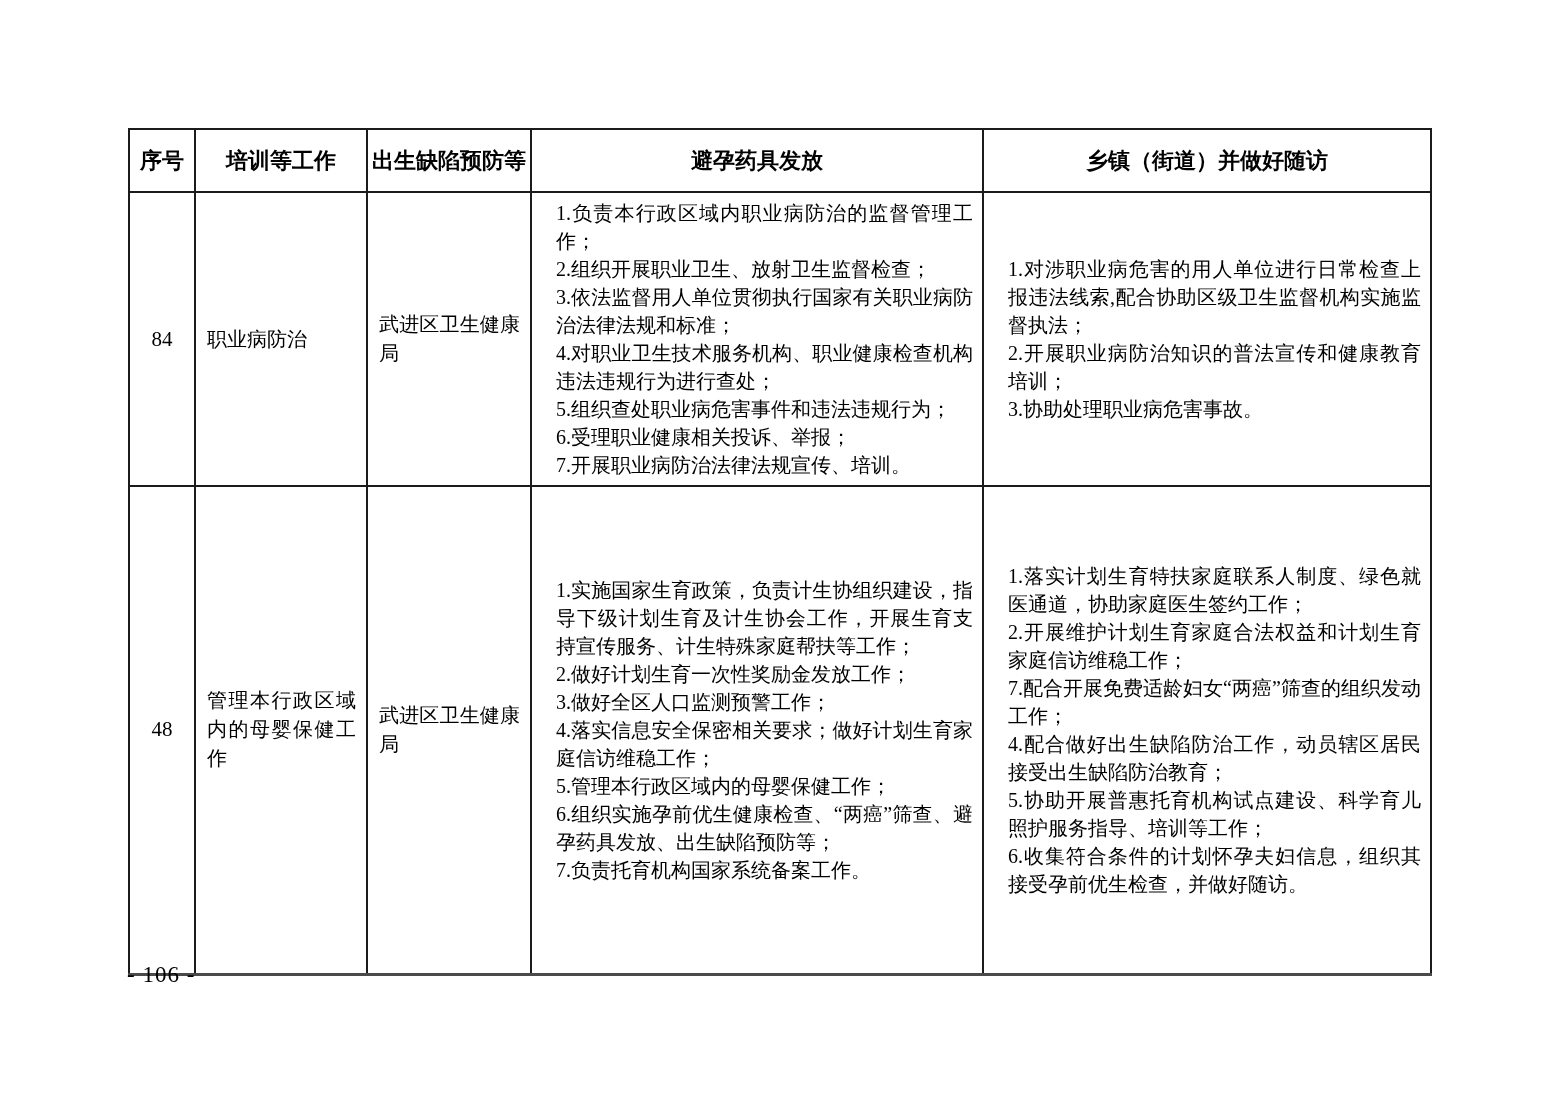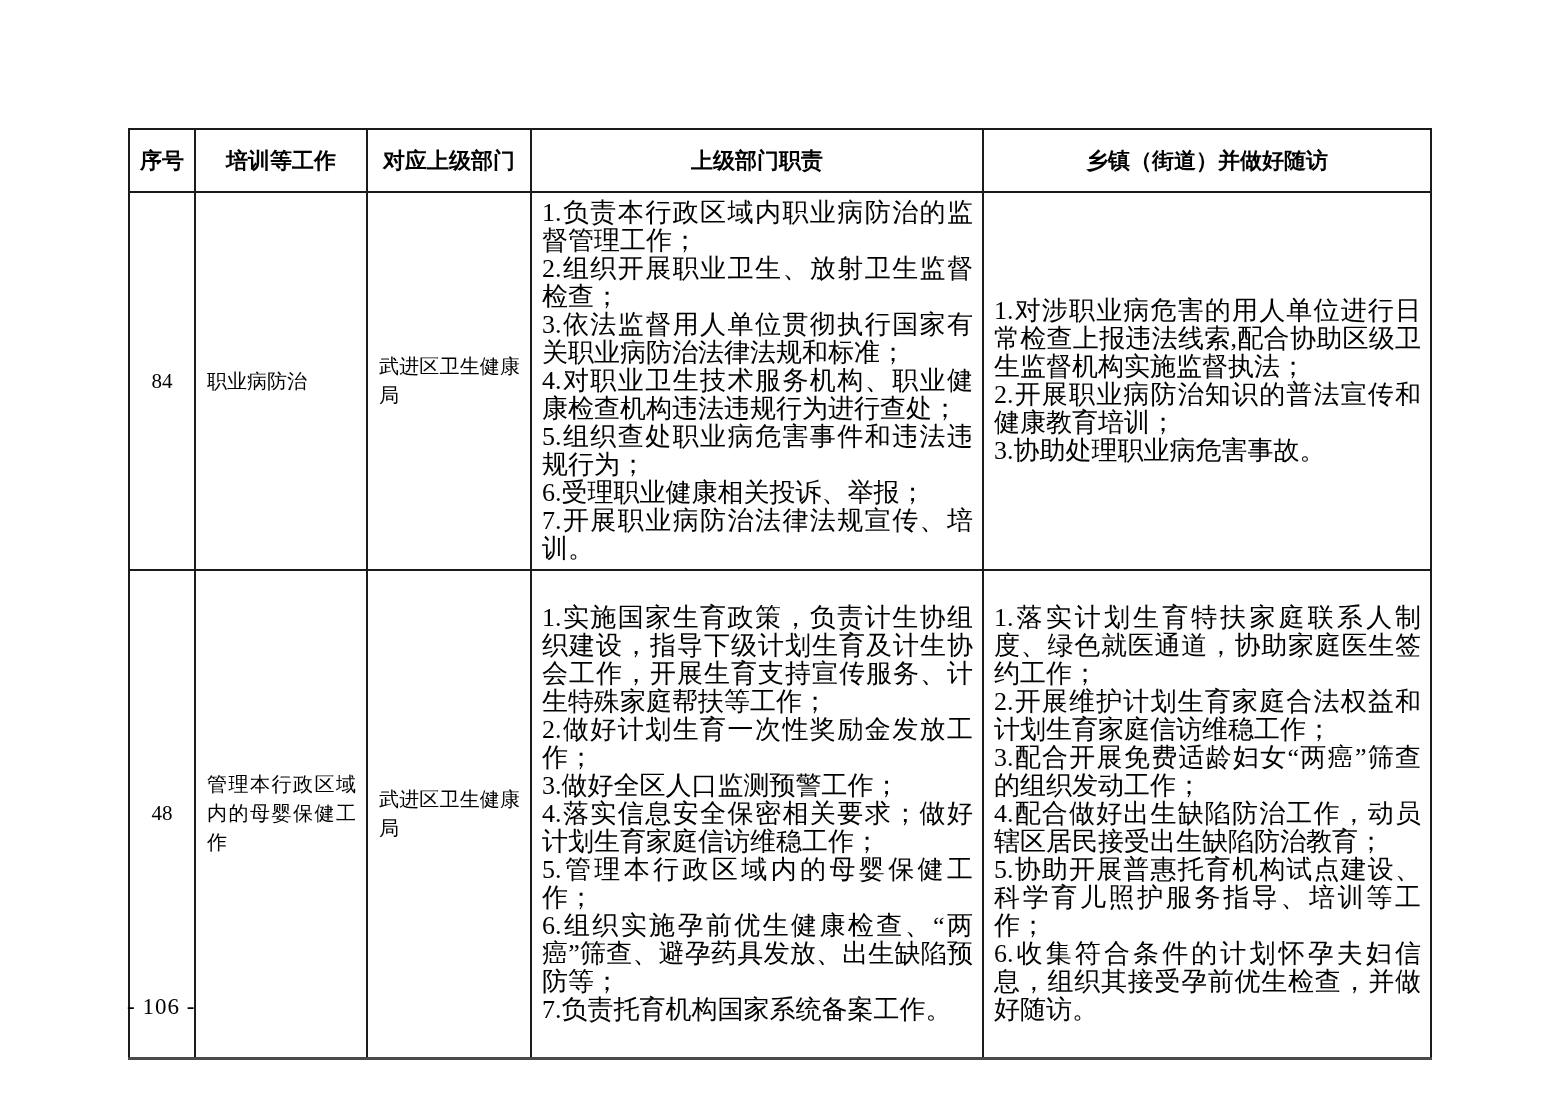--- a/index.html
+++ b/index.html
@@ -47,53 +47,53 @@
     font-size: 21px;
   }
   .cell-name,
   .cell-dept {
     font-size: 20px;
     line-height: 29px;
     padding: 4px 10px 4px 11px;
     text-align: justify;
   }
   .cell-duty {
-    font-size: 26px;
+    font-size: 20px;
     line-height: 28px;
-    padding: 6px 9px 6px 10px;
+    padding: 6px 9px 6px 24px;
     white-space: pre-wrap;
     text-align: justify;
     text-justify: inter-character;
   }
   .page-number {
     position: absolute;
     left: 127px;
-    top: 994px;
+    top: 962px;
     font-size: 23px;
     font-family: "Liberation Serif", "DejaVu Serif", serif;
     letter-spacing: 1px;
   }
 </style>
 </head>
 <body>
 
 <table class="doc-table">
   <colgroup>
     <col style="width:66px">
     <col style="width:172px">
     <col style="width:164px">
     <col style="width:452px">
     <col style="width:448px">
   </colgroup>
   <thead>
     <tr>
       <th>序号</th>
       <th>培训等工作</th>
-      <th>对应上级部门</th>
-      <th>上级部门职责</th>
+      <th>出生缺陷预防等</th>
+      <th>避孕药具发放</th>
       <th>乡镇（街道）并做好随访</th>
     </tr>
   </thead>
   <tbody>
     <tr class="row-47">
       <td class="cell-serial">84</td>
       <td class="cell-name">职业病防治</td>
       <td class="cell-dept">武进区卫生健康局</td>
       <td class="cell-duty">1.负责本行政区域内职业病防治的监督管理工作；
 2.组织开展职业卫生、放射卫生监督检查；
@@ -112,21 +112,21 @@
       <td class="cell-dept">武进区卫生健康局</td>
       <td class="cell-duty">1.实施国家生育政策，负责计生协组织建设，指导下级计划生育及计生协会工作，开展生育支持宣传服务、计生特殊家庭帮扶等工作；
 2.做好计划生育一次性奖励金发放工作；
 3.做好全区人口监测预警工作；
 4.落实信息安全保密相关要求；做好计划生育家庭信访维稳工作；
 5.管理本行政区域内的母婴保健工作；
 6.组织实施孕前优生健康检查、“两癌”筛查、避孕药具发放、出生缺陷预防等；
 7.负责托育机构国家系统备案工作。</td>
       <td class="cell-duty">1.落实计划生育特扶家庭联系人制度、绿色就医通道，协助家庭医生签约工作；
 2.开展维护计划生育家庭合法权益和计划生育家庭信访维稳工作；
-3.配合开展免费适龄妇女“两癌”筛查的组织发动工作；
+7.配合开展免费适龄妇女“两癌”筛查的组织发动工作；
 4.配合做好出生缺陷防治工作，动员辖区居民接受出生缺陷防治教育；
 5.协助开展普惠托育机构试点建设、科学育儿照护服务指导、培训等工作；
 6.收集符合条件的计划怀孕夫妇信息，组织其接受孕前优生检查，并做好随访。</td>
     </tr>
   </tbody>
 </table>
 
 <div class="page-number">- 106 -</div>
 
 </body></html>

